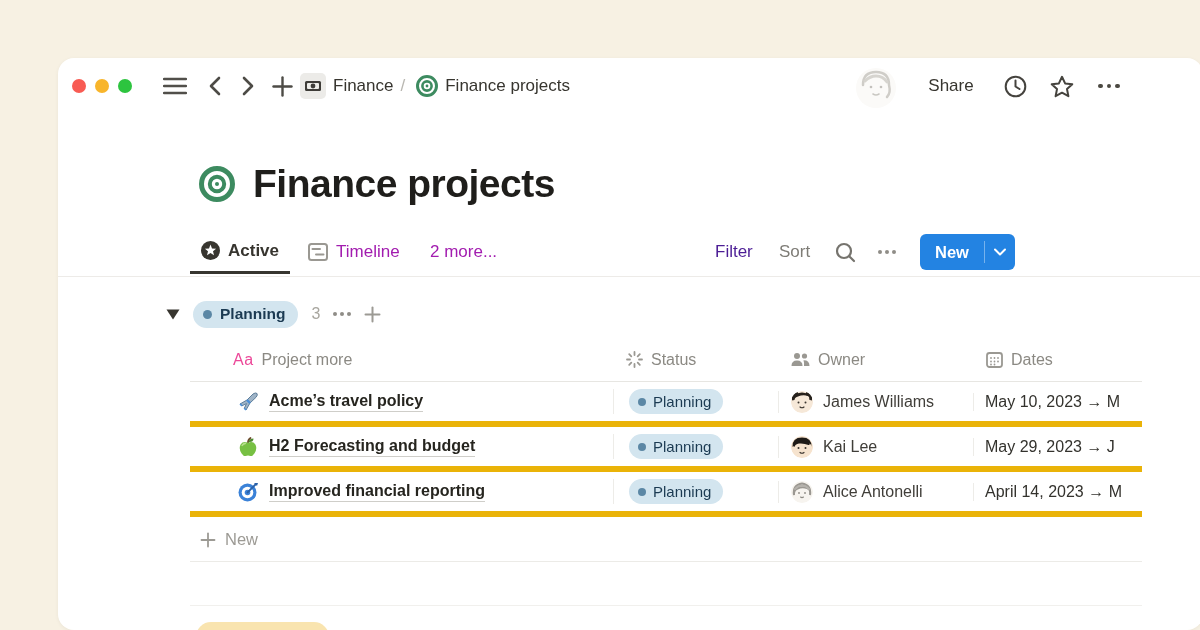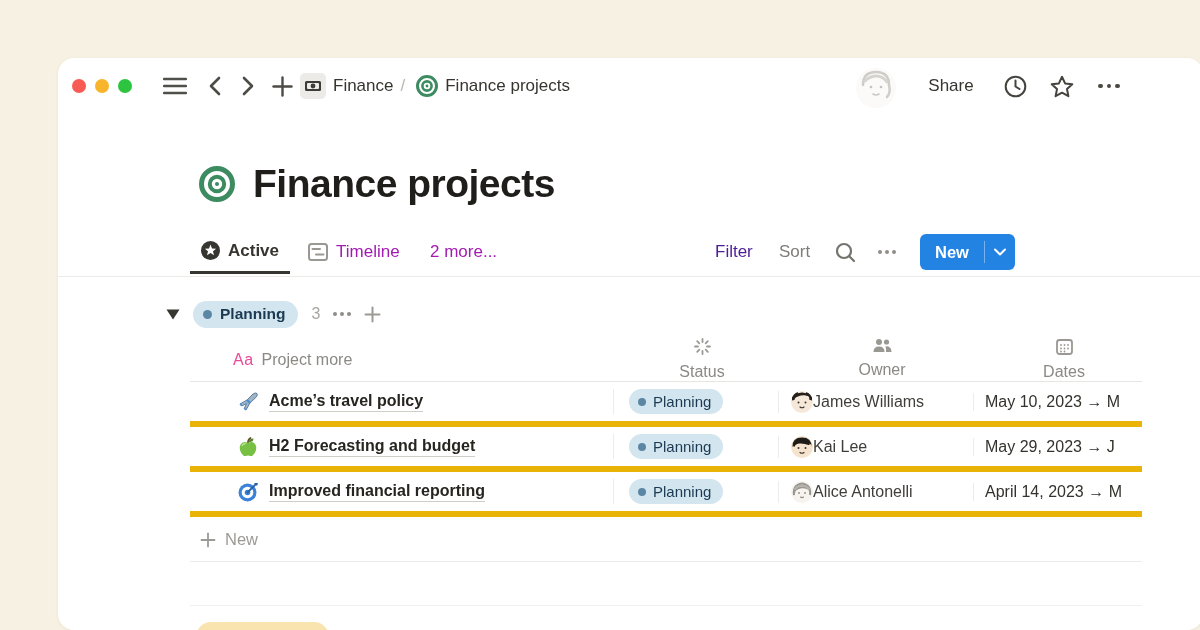--- a/index.html
+++ b/index.html
@@ -53,29 +53,29 @@
   .table { position:absolute; left:132px; top:280px; width:952px; }
   .t-row { display:flex; width:100%; }
   .t-head { height:44px; border-bottom:1px solid #E7E6E2; }
   .t-body-row { height:45px; border-bottom:6px solid #eab308;align-items:center; }
   .c1 { width:423px; } .c2 { width:165px; } .c3 { width:195px; } .c4 { width:169px; }
   .cell { display:flex; align-items:center; overflow:hidden; white-space:nowrap; }
   .c2,.c3,.c4 { border-left:1px solid #EDECE8; }
   .t-head .c2,.t-head .c3,.t-head .c4 { border-left:1px solid transparent; }
   .head-cell { gap:8px; color:#8B8983; font-size:16px; }
   .c1.head-cell { padding-left:43px; }
-  .c2.head-cell,.c3.head-cell,.c4.head-cell { padding-left:12px;flex-direction:column; }
+  .c2.head-cell,.c3.head-cell,.c4.head-cell { padding-left:12px; }
   .aa { font-size:16px; color:#ec4899; letter-spacing:0.5px; }
   .name-cell { padding-left:47px; gap:10px; }
   .proj-name { font-size:16px; font-weight:700; color:#26251F; border-bottom:1px solid #CFCEC9; padding-bottom:1px; cursor:pointer; }
   .status-cell { padding-left:15px; }
   .status-pill { height:25px; border-radius:13px; background:#D3E5EF; display:flex; align-items:center; padding:0 12px 0 9px; gap:7px; }
   .status-pill .dot { width:8px; height:8px; border-radius:50%; background:#5B87A5; }
   .status-pill .st-label { font-size:15px; color:#1B3A52; }
-  .owner-cell { padding-left:12px; font-size:16px; color:#403E39; }
+  .owner-cell { padding-left:12px; gap:10px; font-size:16px; color:#403E39; }
   .dates-cell { padding-left:11px; font-size:16px; color:#33322D; }
   .avatar { width:22px; height:22px; border-radius:50%; overflow:hidden; flex:none; }
   .new-row { position:absolute; left:132px; top:460px; width:952px; height:44px; display:flex; align-items:center; gap:9px; color:#9C9A94; font-size:16.5px; border-bottom:1px solid #ECEBE7; padding-left:10px; cursor:pointer; }
   .lower-divider { position:absolute; left:132px; top:547px; width:952px; height:1px; background:#F1F0ED; }
   .next-group-pill { position:absolute; left:138px; top:564px; width:133px; height:30px; border-radius:15px; background:#F9E4AF; }
   .ellipsis { display:flex; gap:3px; align-items:center; }
   .ellipsis i { width:4px; height:4px; border-radius:50%; background:#8F8D87; }
   .ellipsis.dark i { background:#4B4942; width:4.5px; height:4.5px; }
 </style>
 </head>

